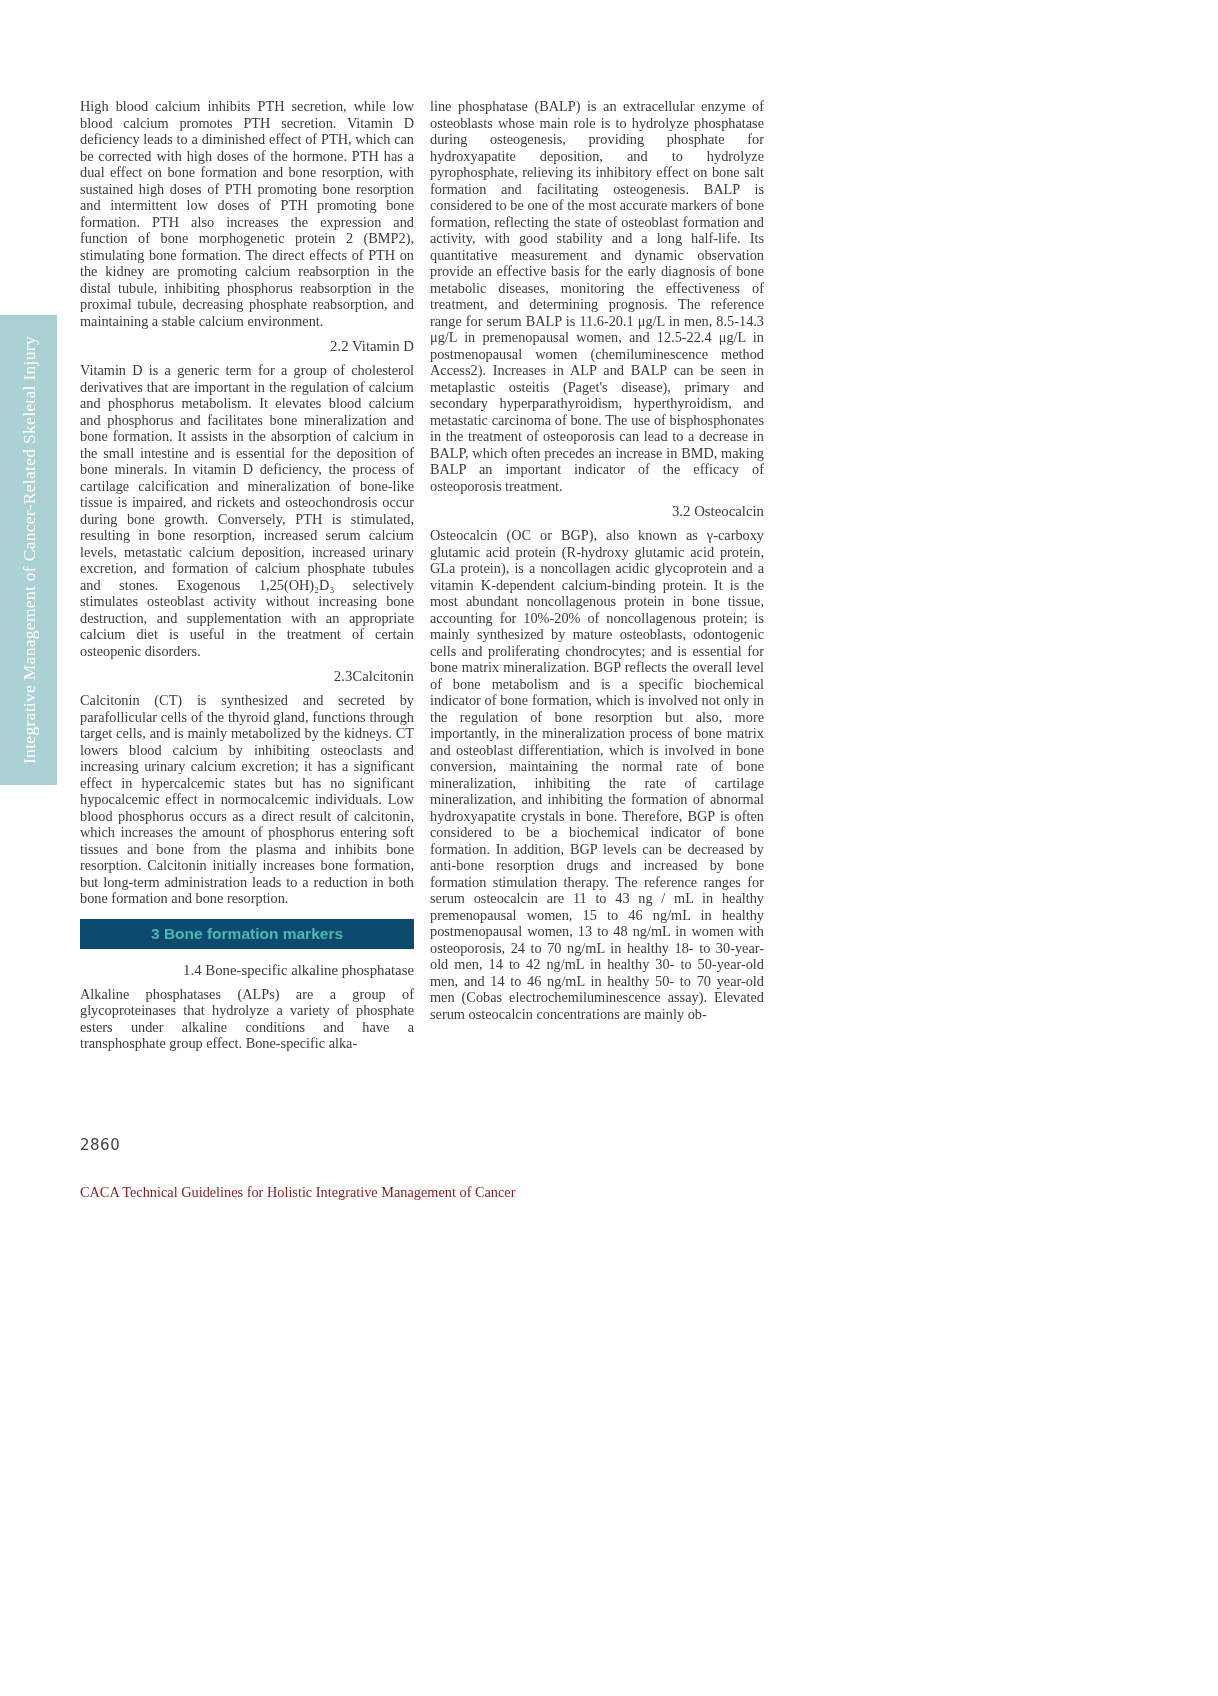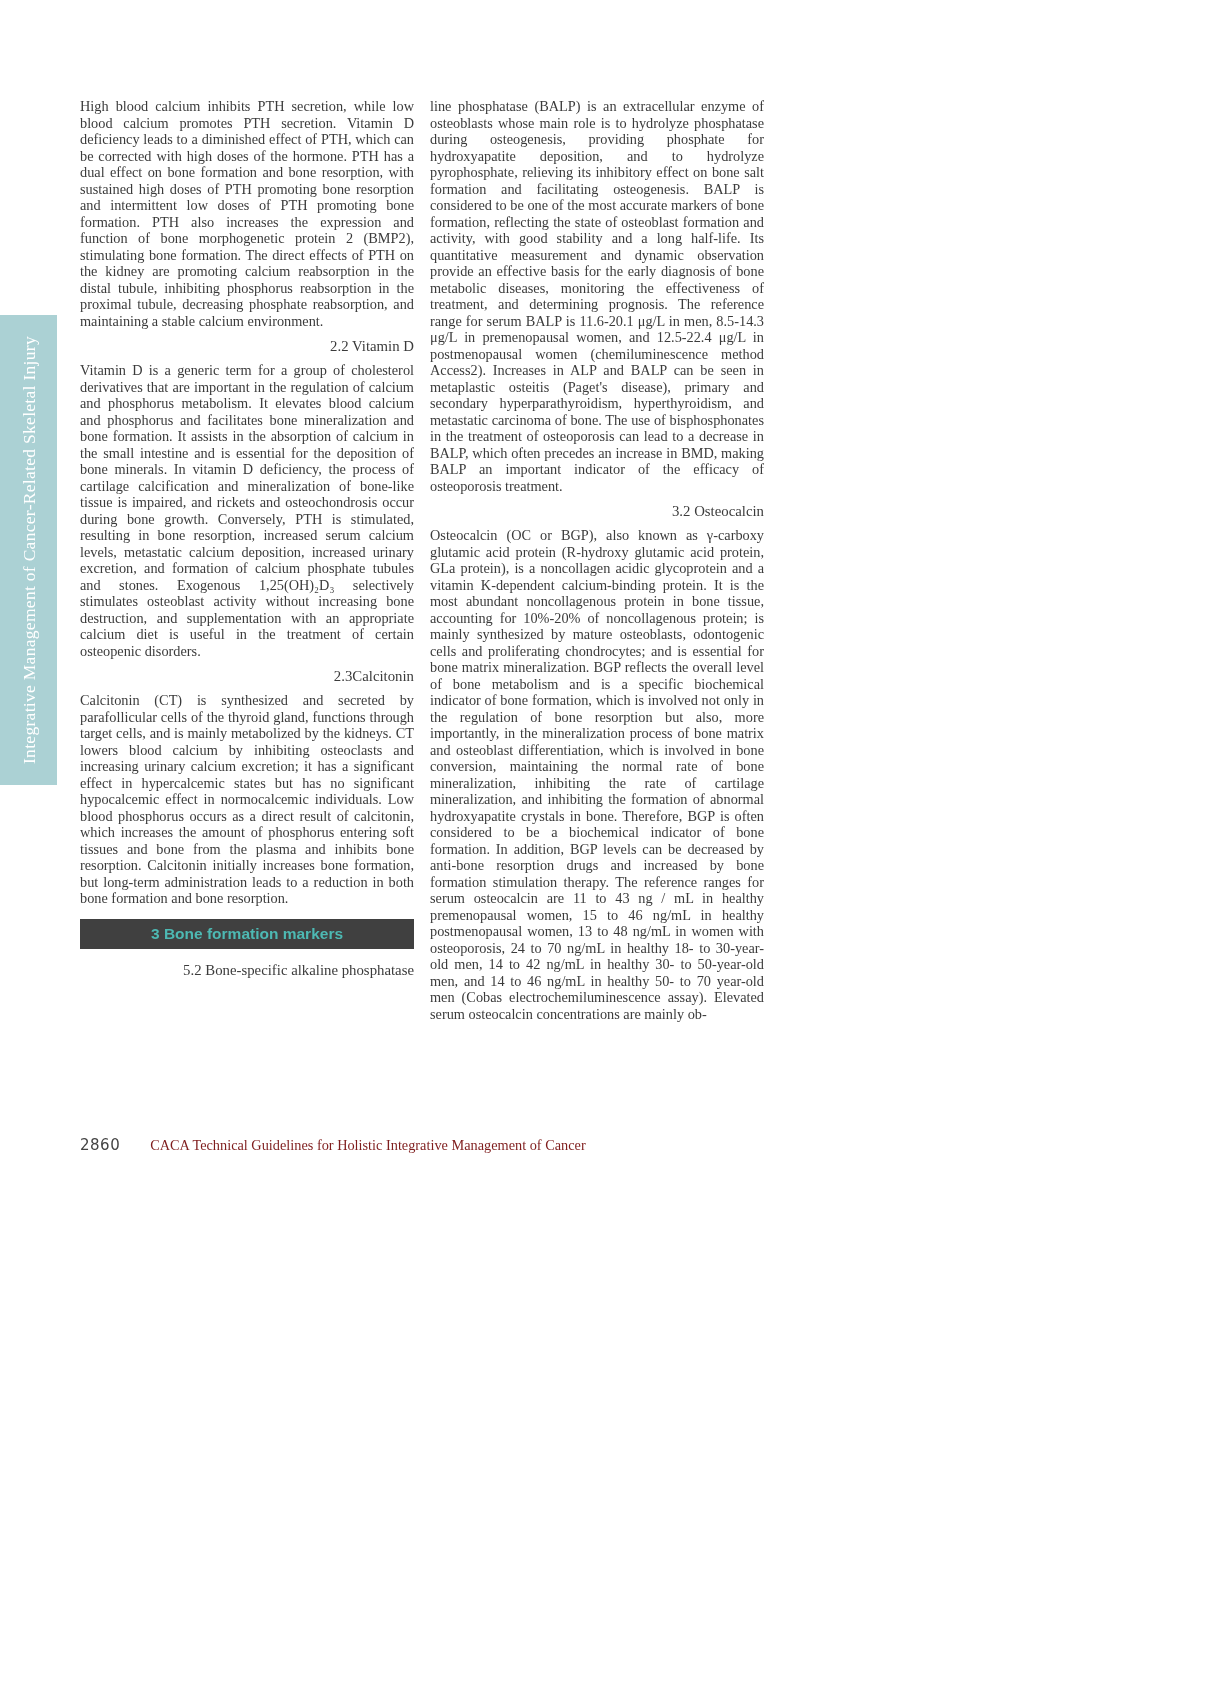--- a/index.html
+++ b/index.html
@@ -46,35 +46,35 @@
     color:#3b3b3b;
   }
   .subheading {
     font-size:14.8px;
     font-weight:normal;
     margin:9px 0 7px 0;
     text-align:right;
     color:#3b3b3b;
   }
   .section-header {
-    background:#404040;
+    background:#0c4a6e;
     color:#4db9b3;
     font-family:"Liberation Sans", sans-serif;
     font-weight:bold;
     font-size:15.5px;
     text-align:center;
     padding:6px 4px;
     margin:12px 0 13px 0;
   }
 
   
   .footer {
     position:absolute; left:80px; top:1136px;
     width:700px;
-    display:flex; align-items:baseline; gap:30px;
+    display:flex; align-items:baseline; gap:30px;flex-direction:column;
   }
   .footer .pagenum {
     font-family:"DejaVu Sans", sans-serif;
     font-size:15px; color:#444444; letter-spacing:0.5px;
   }
   .footer .ftitle {
     font-size:14.3px; color:#7f1d1d;
   }
 </style>
 </head>
@@ -86,21 +86,22 @@
     <div class="vtext">Integrative Management of Cancer-Related Skeletal Injury</div>
   </div>
 
   <div class="col col-left" id="col-left">
       <p class="para">High blood calcium inhibits PTH secretion, while low blood calcium promotes PTH secretion. Vitamin D deficiency leads to a diminished effect of PTH, which can be corrected with high doses of the hormone. PTH has a dual effect on bone formation and bone resorption, with sustained high doses of PTH promoting bone resorption and intermittent low doses of PTH promoting bone formation. PTH also increases the expression and function of bone morphogenetic protein 2 (BMP2), stimulating bone formation. The direct effects of PTH on the kidney are promoting calcium reabsorption in the distal tubule, inhibiting phosphorus reabsorption in the proximal tubule, decreasing phosphate reabsorption, and maintaining a stable calcium environment.</p>
       <h3 class="subheading">2.2 Vitamin D</h3>
       <p class="para">Vitamin D is a generic term for a group of cholesterol derivatives that are important in the regulation of calcium and phosphorus metabolism. It elevates blood calcium and phosphorus and facilitates bone mineralization and bone formation. It assists in the absorption of calcium in the small intestine and is essential for the deposition of bone minerals. In vitamin D deficiency, the process of cartilage calcification and mineralization of bone-like tissue is impaired, and rickets and osteochondrosis occur during bone growth. Conversely, PTH is stimulated, resulting in bone resorption, increased serum calcium levels, metastatic calcium deposition, increased urinary excretion, and formation of calcium phosphate tubules and stones. Exogenous 1,25(OH)₂D₃ selectively stimulates osteoblast activity without increasing bone destruction, and supplementation with an appropriate calcium diet is useful in the treatment of certain osteopenic disorders.</p>
       <h3 class="subheading">2.3Calcitonin</h3>
       <p class="para">Calcitonin (CT) is synthesized and secreted by parafollicular cells of the thyroid gland, functions through target cells, and is mainly metabolized by the kidneys. CT lowers blood calcium by inhibiting osteoclasts and increasing urinary calcium excretion; it has a significant effect in hypercalcemic states but has no significant hypocalcemic effect in normocalcemic individuals. Low blood phosphorus occurs as a direct result of calcitonin, which increases the amount of phosphorus entering soft tissues and bone from the plasma and inhibits bone resorption. Calcitonin initially increases bone formation, but long-term administration leads to a reduction in both bone formation and bone resorption.</p>
       <div class="section-header">3 Bone formation markers</div>
-      <h3 class="subheading">5.2 Bone-specific alkaline phosphatase</h3>
+      <h3 class="subheading">1.4 Bone-specific alkaline phosphatase</h3>
+      <p class="para">Alkaline phosphatases (ALPs) are a group of glycoproteinases that hydrolyze a variety of phosphate esters under alkaline conditions and have a transphosphate group effect. Bone-specific alka-</p>
     </div>
   <div class="col col-right" id="col-right">
       <p class="para">line phosphatase (BALP) is an extracellular enzyme of osteoblasts whose main role is to hydrolyze phosphatase during osteogenesis, providing phosphate for hydroxyapatite deposition, and to hydrolyze pyrophosphate, relieving its inhibitory effect on bone salt formation and facilitating osteogenesis. BALP is considered to be one of the most accurate markers of bone formation, reflecting the state of osteoblast formation and activity, with good stability and a long half-life. Its quantitative measurement and dynamic observation provide an effective basis for the early diagnosis of bone metabolic diseases, monitoring the effectiveness of treatment, and determining prognosis. The reference range for serum BALP is 11.6-20.1 μg/L in men, 8.5-14.3 μg/L in premenopausal women, and 12.5-22.4 μg/L in postmenopausal women (chemiluminescence method Access2). Increases in ALP and BALP can be seen in metaplastic osteitis (Paget's disease), primary and secondary hyperparathyroidism, hyperthyroidism, and metastatic carcinoma of bone. The use of bisphosphonates in the treatment of osteoporosis can lead to a decrease in BALP, which often precedes an increase in BMD, making BALP an important indicator of the efficacy of osteoporosis treatment.</p>
       <h3 class="subheading">3.2 Osteocalcin</h3>
       <p class="para">Osteocalcin (OC or BGP), also known as γ-carboxy glutamic acid protein (R-hydroxy glutamic acid protein, GLa protein), is a noncollagen acidic glycoprotein and a vitamin K-dependent calcium-binding protein. It is the most abundant noncollagenous protein in bone tissue, accounting for 10%-20% of noncollagenous protein; is mainly synthesized by mature osteoblasts, odontogenic cells and proliferating chondrocytes; and is essential for bone matrix mineralization. BGP reflects the overall level of bone metabolism and is a specific biochemical indicator of bone formation, which is involved not only in the regulation of bone resorption but also, more importantly, in the mineralization process of bone matrix and osteoblast differentiation, which is involved in bone conversion, maintaining the normal rate of bone mineralization, inhibiting the rate of cartilage mineralization, and inhibiting the formation of abnormal hydroxyapatite crystals in bone. Therefore, BGP is often considered to be a biochemical indicator of bone formation. In addition, BGP levels can be decreased by anti-bone resorption drugs and increased by bone formation stimulation therapy. The reference ranges for serum osteocalcin are 11 to 43 ng / mL in healthy premenopausal women, 15 to 46 ng/mL in healthy postmenopausal women, 13 to 48 ng/mL in women with osteoporosis, 24 to 70 ng/mL in healthy 18- to 30-year-old men, 14 to 42 ng/mL in healthy 30- to 50-year-old men, and 14 to 46 ng/mL in healthy 50- to 70 year-old men (Cobas electrochemiluminescence assay). Elevated serum osteocalcin concentrations are mainly ob-</p>
     </div>
 
   <div class="footer">
     <span class="pagenum">2860</span>
     <span class="ftitle">CACA Technical Guidelines for Holistic Integrative Management of Cancer</span>

